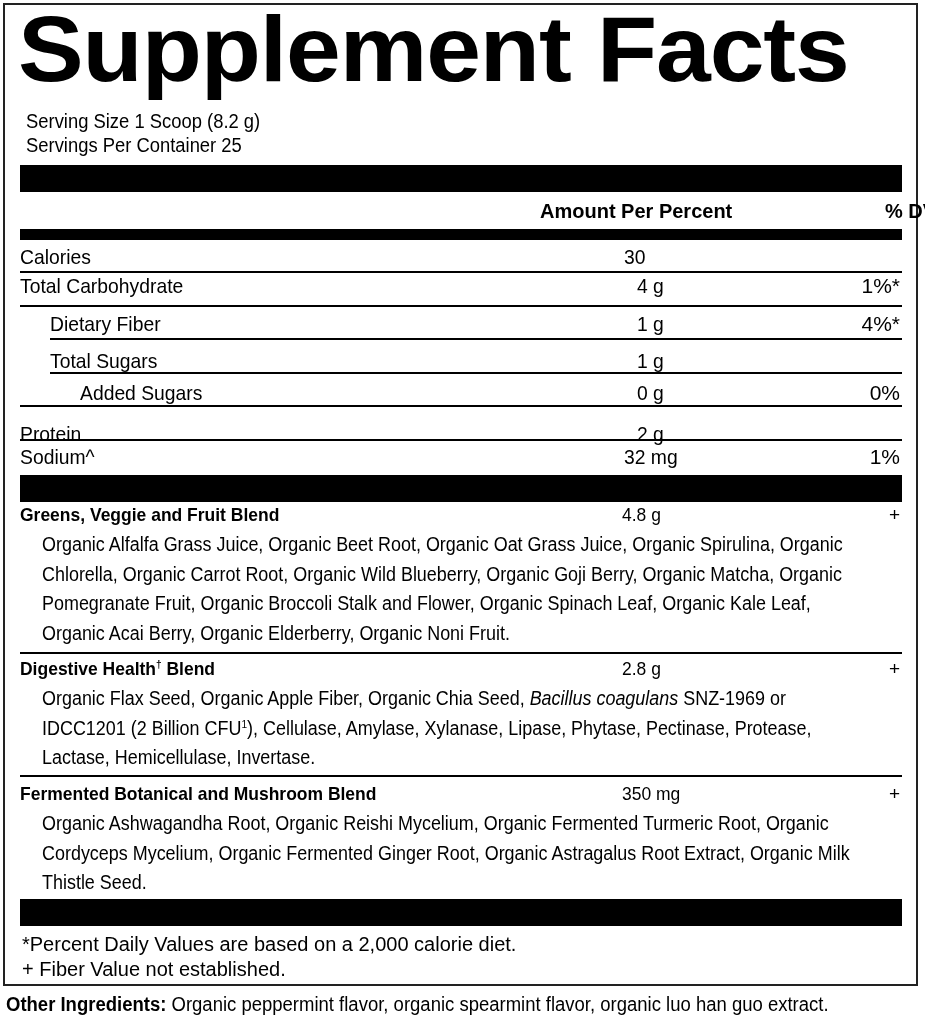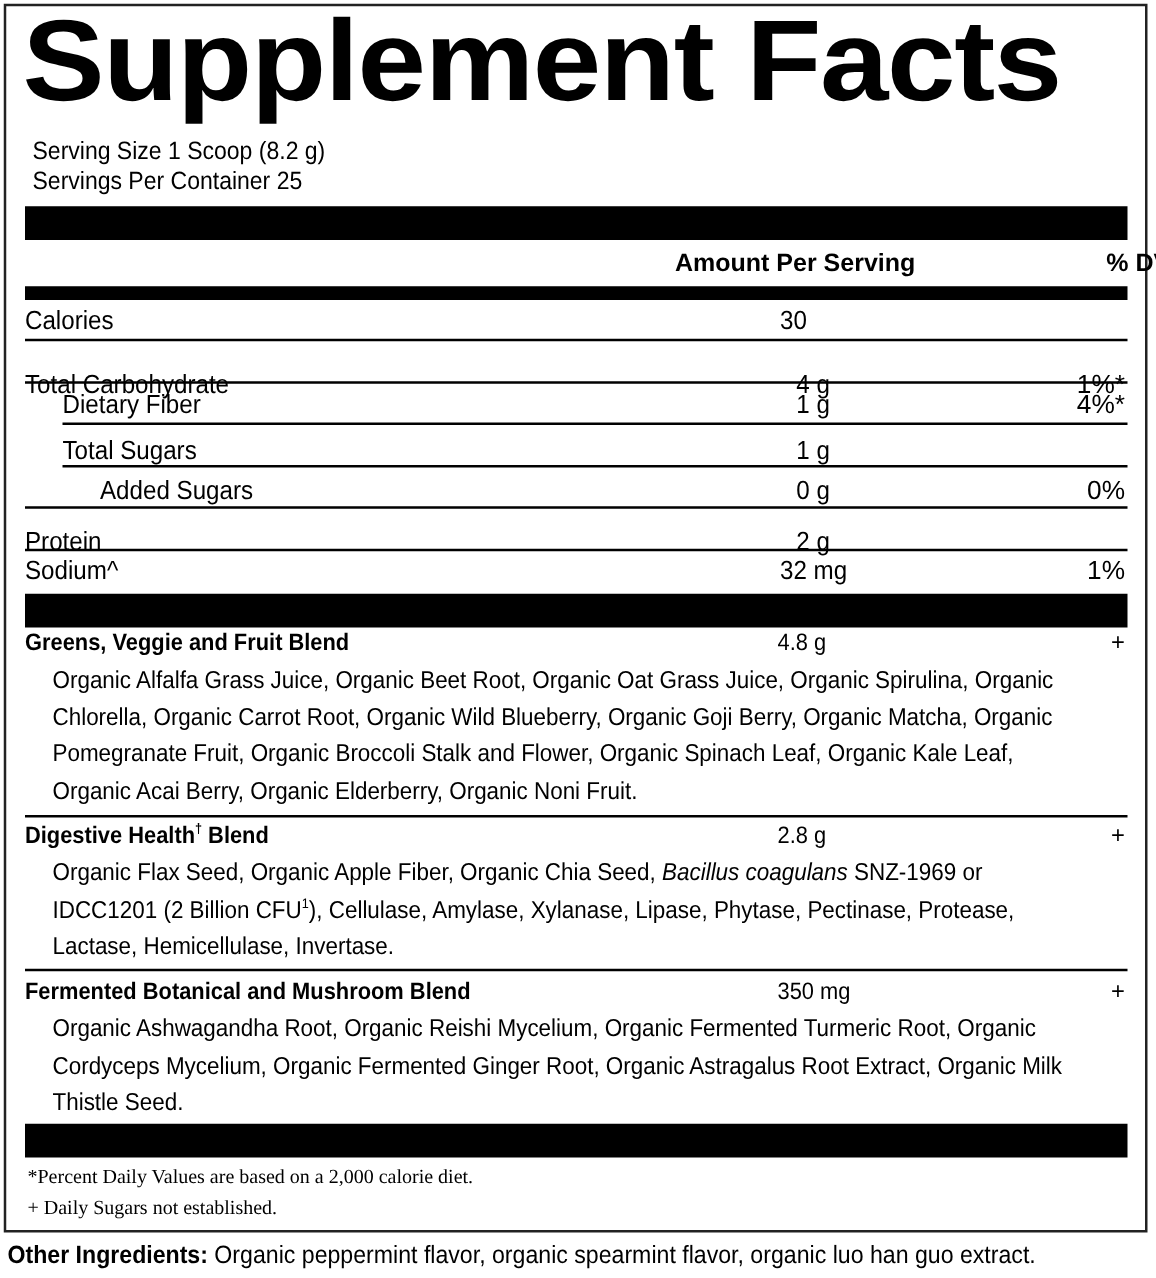--- a/index.html
+++ b/index.html
@@ -15,49 +15,49 @@
   .row { position:absolute; left:20px; width:882px; height:33px; font-size:21px; line-height:33px; }
   .row .lbl { position:absolute; white-space:nowrap; transform:scaleX(0.92); transform-origin:left; }
   .row .amt { position:absolute; left:604px; white-space:nowrap; transform:scaleX(0.92); transform-origin:left; }
   .row .dv { position:absolute; right:2px; white-space:nowrap; }
   .line { position:absolute; height:2px; background:#000; right:23px; }
   .blend-h { position:absolute; left:20px; width:882px; font-size:19px; font-weight:bold; height:24px; line-height:24px; }
   .blend-h .lbl { position:absolute; left:0; white-space:nowrap; transform:scaleX(0.92); transform-origin:left; }
   .blend-h .amt { position:absolute; left:602px; font-weight:normal; white-space:nowrap; transform:scaleX(0.92); transform-origin:left; }
   .blend-h .dv { position:absolute; right:2px; font-weight:normal; }
   .blend-b { position:absolute; left:42px; width:900px; font-size:19.5px; line-height:29.5px; transform:scaleX(0.92); transform-origin:left; }
-  .foot { position:absolute; left:22px; font-size:16px; white-space:nowrap;font-family:Liberation Serif, serif; }
+  .foot { position:absolute; left:22px; font-size:20px; white-space:nowrap; }
   .other { position:absolute; left:6px; top:993px; font-size:20px; white-space:nowrap; transform:scaleX(0.925); transform-origin:left; }
   sup { font-size:11px; line-height:0; }
 </style>
 </head>
 <body>
 
 <div class="frame"></div>
 
 <div class="title">Supplement Facts</div>
 
 <div class="serving" style="top:110px">Serving Size 1 Scoop (8.2 g)</div>
 <div class="serving" style="top:134px">Servings Per Container 25</div>
 
 <div class="bar" style="top:165px;height:27px"></div>
 
-<div class="hdr" style="left:540px">Amount Per Serving</div>
+<div class="hdr" style="left:540px">Amount Per Percent</div>
 <div class="hdr" style="left:885px">% DV</div>
 
 <div class="bar" style="top:229px;height:11px"></div>
 
 <div class="row" style="top:240px">
   <span class="lbl" style="left:0">Calories</span>
   <span class="amt">30</span>
   <span class="dv"></span>
 </div>
 <div class="line" style="top:271px;left:20px"></div>
 
-<div class="row" style="top:291px">
+<div class="row" style="top:269px">
   <span class="lbl" style="left:0">Total Carbohydrate</span>
   <span class="amt" style="left:617px">4 g</span>
   <span class="dv">1%*</span>
 </div>
 <div class="line" style="top:305px;left:20px"></div>
 
 <div class="row" style="top:307px">
   <span class="lbl" style="left:30px">Dietary Fiber</span>
   <span class="amt" style="left:617px">1 g</span>
   <span class="dv">4%*</span>
@@ -112,15 +112,15 @@
 <div class="blend-h" style="top:782px">
   <span class="lbl">Fermented Botanical and Mushroom Blend</span>
   <span class="amt">350 mg</span>
   <span class="dv">+</span>
 </div>
 <div class="blend-b" style="top:809px">Organic Ashwagandha Root, Organic Reishi Mycelium, Organic Fermented Turmeric Root, Organic Cordyceps Mycelium, Organic Fermented Ginger Root, Organic Astragalus Root Extract, Organic Milk Thistle Seed.</div>
 
 <div class="bar" style="top:899px;height:27px"></div>
 
 <div class="foot" style="top:933px">*Percent Daily Values are based on a 2,000 calorie diet.</div>
-<div class="foot" style="top:958px">+ Daily Sugars not established.</div>
+<div class="foot" style="top:958px">+ Fiber Value not established.</div>
 
 <div class="other"><b>Other Ingredients:</b><span> Organic peppermint flavor, organic spearmint flavor, organic luo han guo extract.</span></div>
 
 </body></html>

